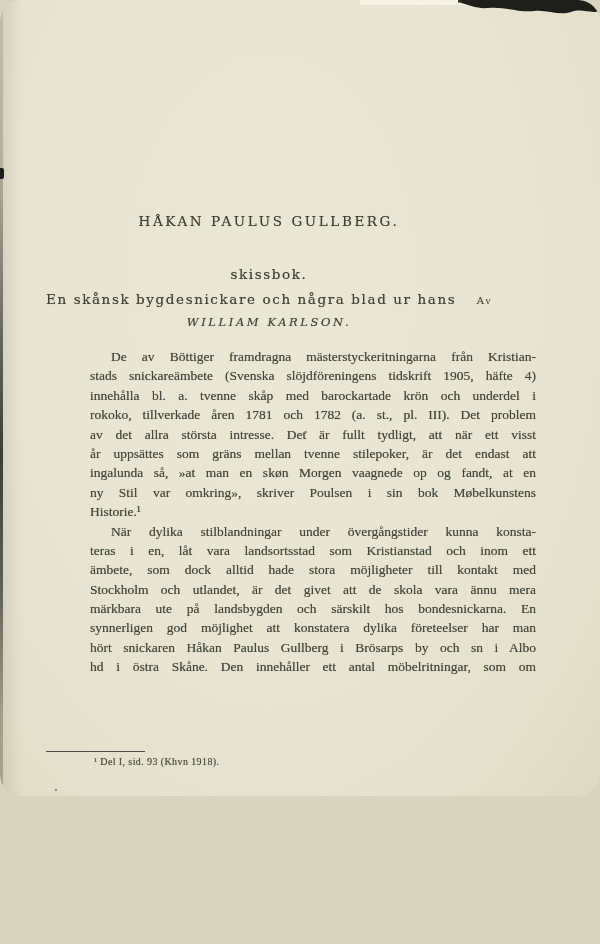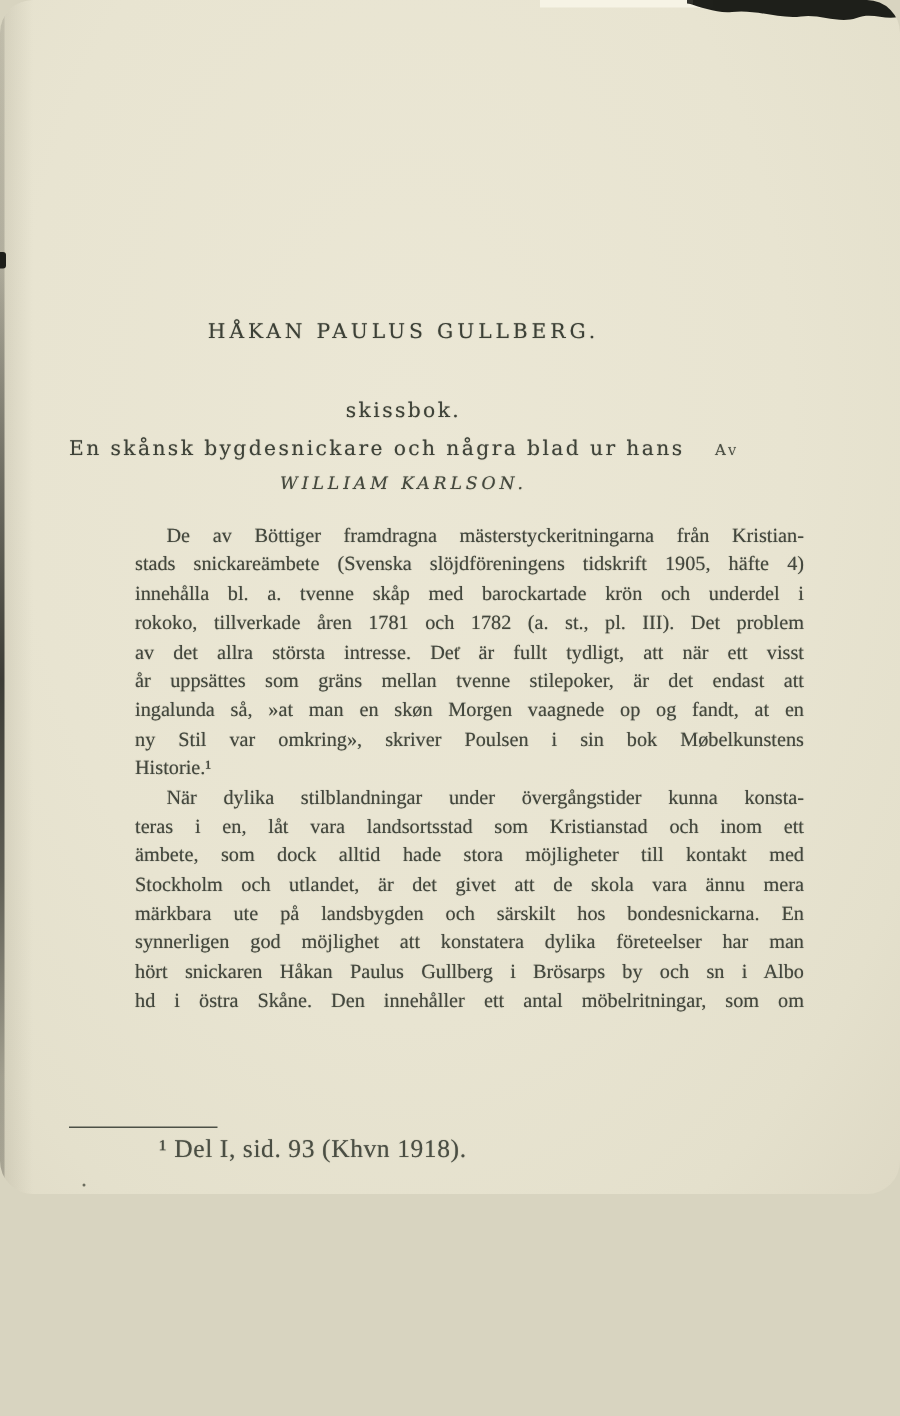--- a/index.html
+++ b/index.html
@@ -178,22 +178,22 @@
     position: absolute;
     top: 751px;
     left: 0;
     width: 99px;
     height: 0;
     border-top: 1.2px solid #4c5046;
   }
   .footnote-text {
     position: absolute;
     top: 756px;
-    left: 60px;
-    font-size: 17px;
+    left: 48px;
+    font-size: 10px;
     letter-spacing: 0.4px;
     color: #4a4e43;
   }
 </style>
 </head>
 <body>
 
 <div class="page">
 
   <div class="scan-edge"></div>

